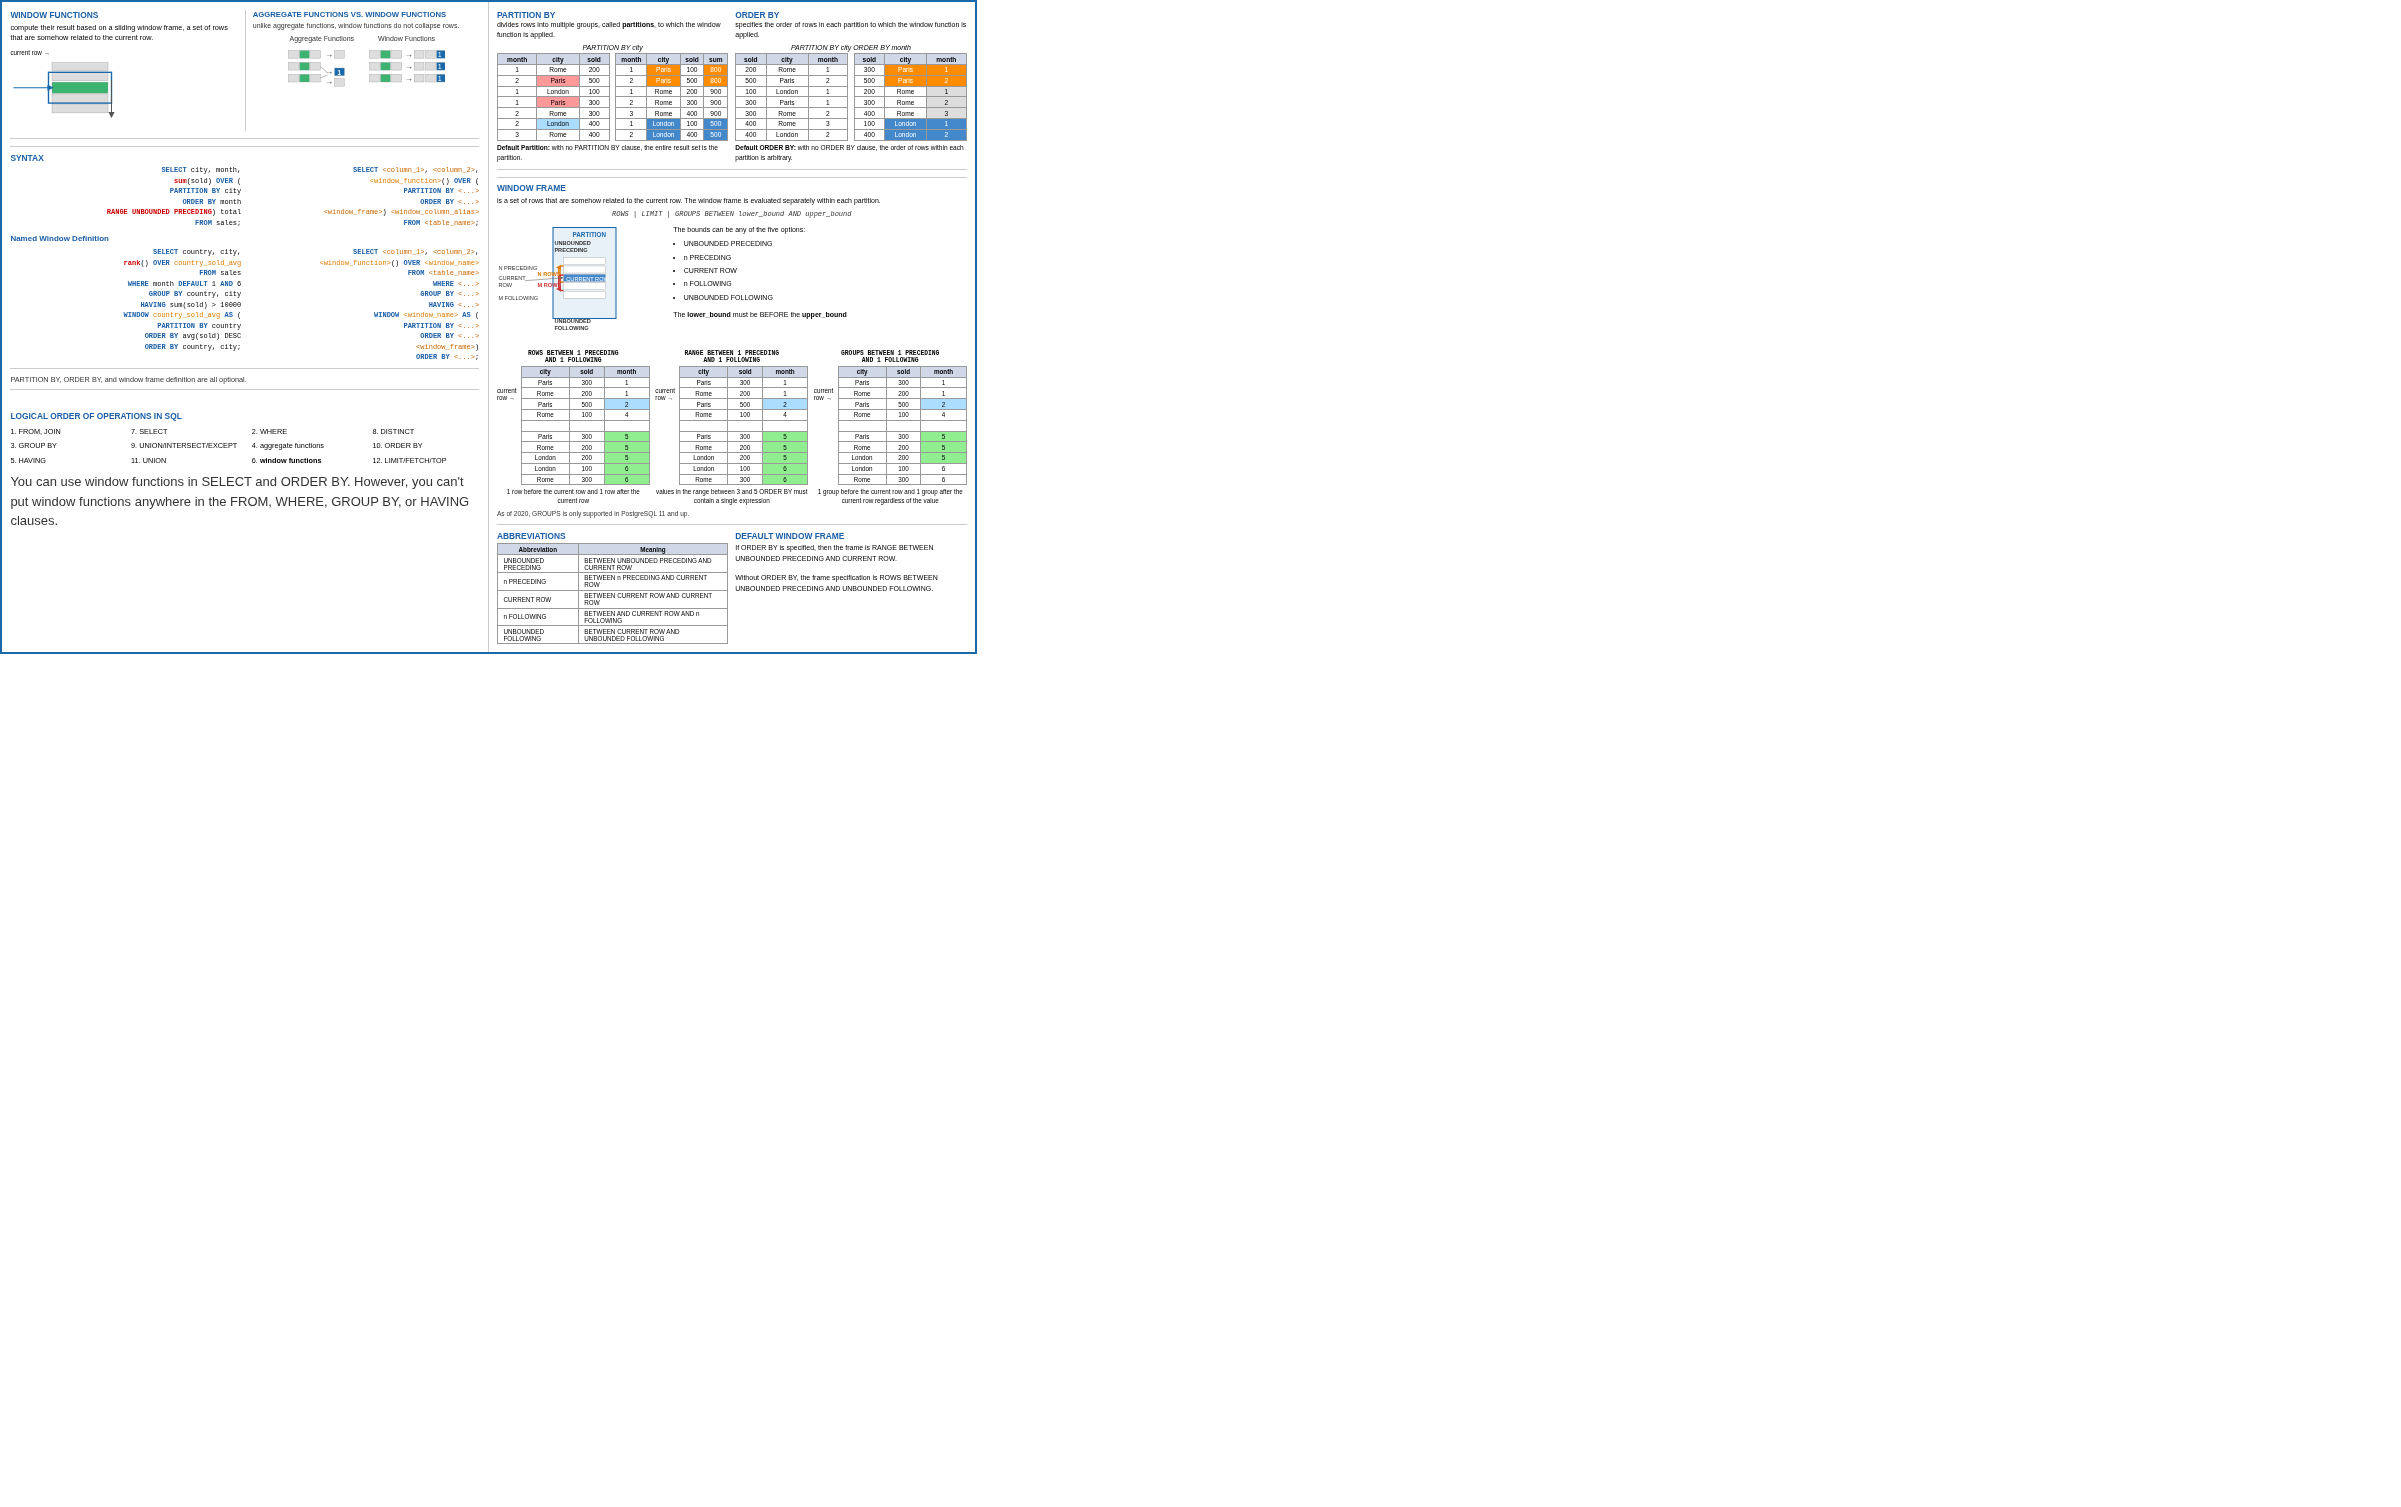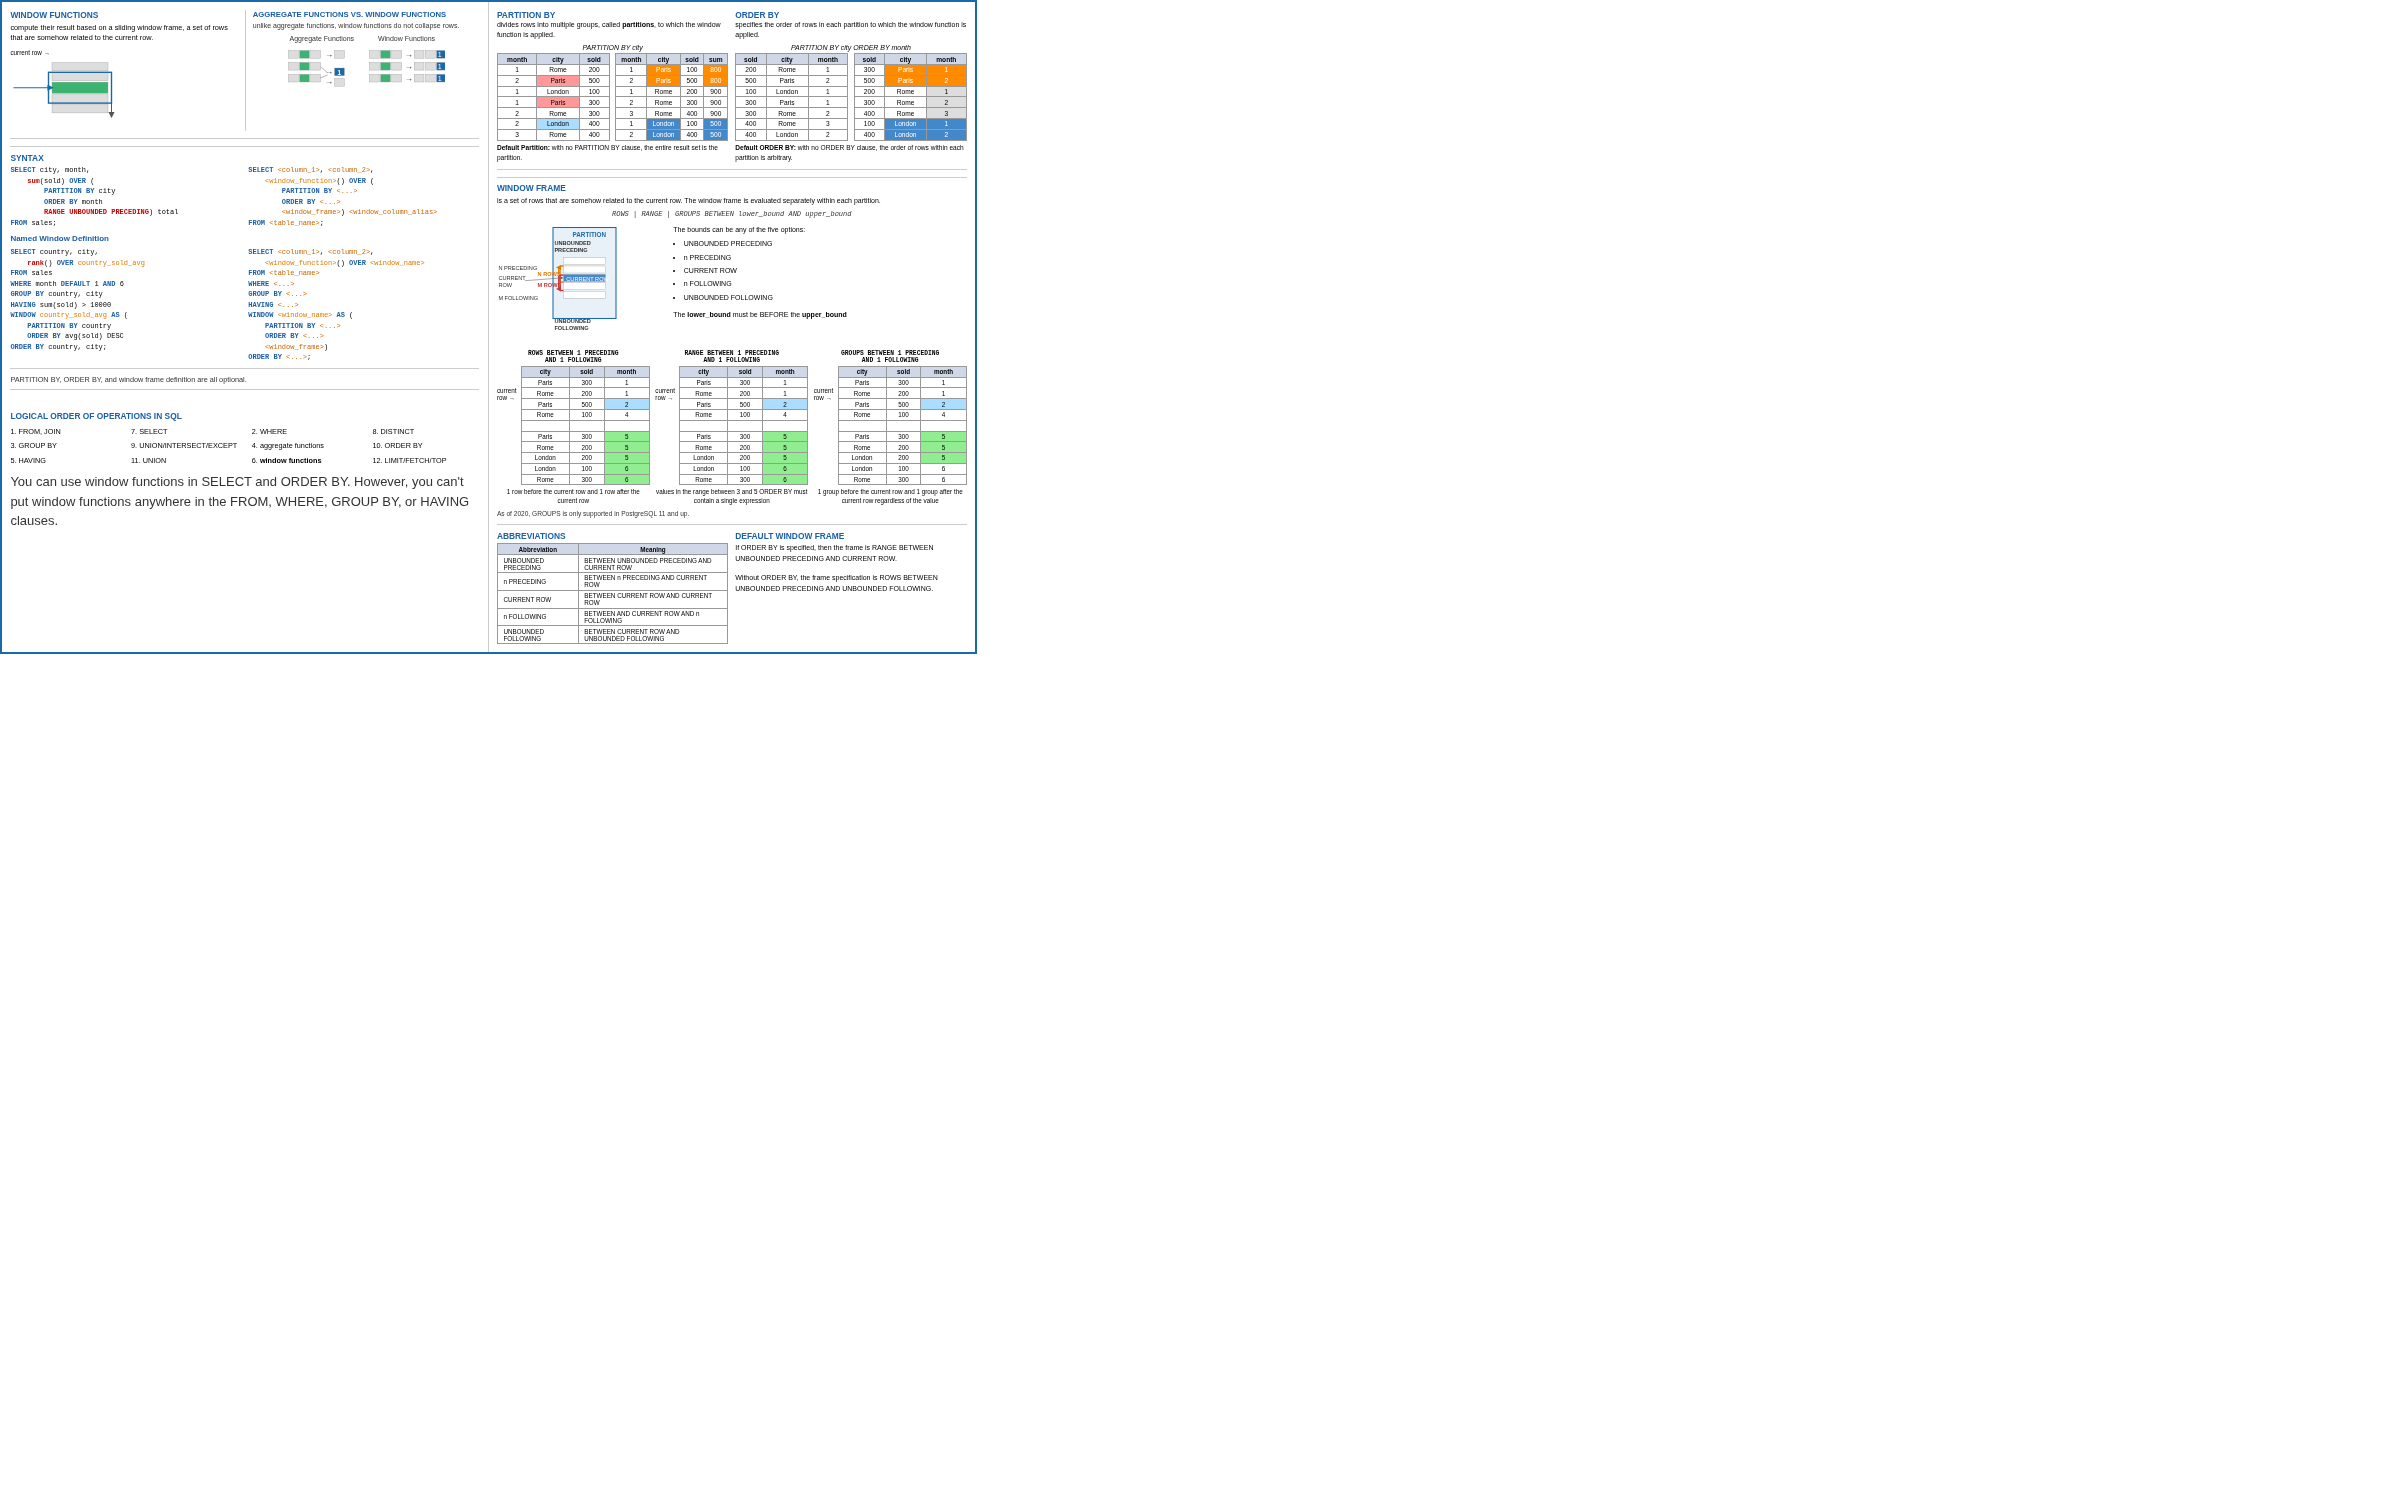--- a/index.html
+++ b/index.html
@@ -79,20 +79,21 @@
     
     .syntax-section {
       border-top: 0.7px solid #ccc;
       padding-top: 5.6px;
       margin-bottom: 5.6px;
     }
     .code-grid {
       display: grid;
       grid-template-columns: 1fr 1fr;
       gap: 7px;
+      text-align: right;
     }
     .code-block {
       font-family: 'Courier New', monospace;
       font-size: 7px;
       line-height: 1.5;
     }
     .kw-blue { color: #1a5fa8; font-weight: bold; }
     .kw-red { color: #cc0000; font-weight: bold; }
     .kw-orange { color: #e07b00; font-weight: normal; }
     .kw-lt { color: #cc6600; }
@@ -656,21 +657,21 @@
           </tbody>
             </table>
         </div>
         <div class="default-note"><b>Default ORDER BY:</b> with no ORDER BY clause, the order of rows within each partition is arbitrary.</div>
       </div>
     </div>
 
     <div class="wf-section">
       <div class="section-title">WINDOW FRAME</div>
       <div class="wf-desc">is a set of rows that are somehow related to the current row. The window frame is evaluated separately within each partition.</div>
-      <div class="wf-formula">ROWS | RANGE | GROUPS BETWEEN lower_bound AND upper_bound</div>
+      <div class="wf-formula">ROWS | LIMIT | GROUPS BETWEEN lower_bound AND upper_bound</div>
 
       <div class="wf-diagram-area">
 
         <svg width="168" height="119" viewBox="0 0 240 170" style="font-size:11px">
 
           <rect x="80" y="5" width="90" height="130" fill="#e8f0f8" stroke="#1a6aab" stroke-width="1.5"></rect>
           <text x="108" y="18" font-size="9" font-weight="bold" fill="#1a6aab">PARTITION</text>
 
           <text x="82" y="30" font-size="8" fill="#333" font-weight="bold">UNBOUNDED</text>
           <text x="82" y="40" font-size="8" fill="#333" font-weight="bold">PRECEDING</text>

